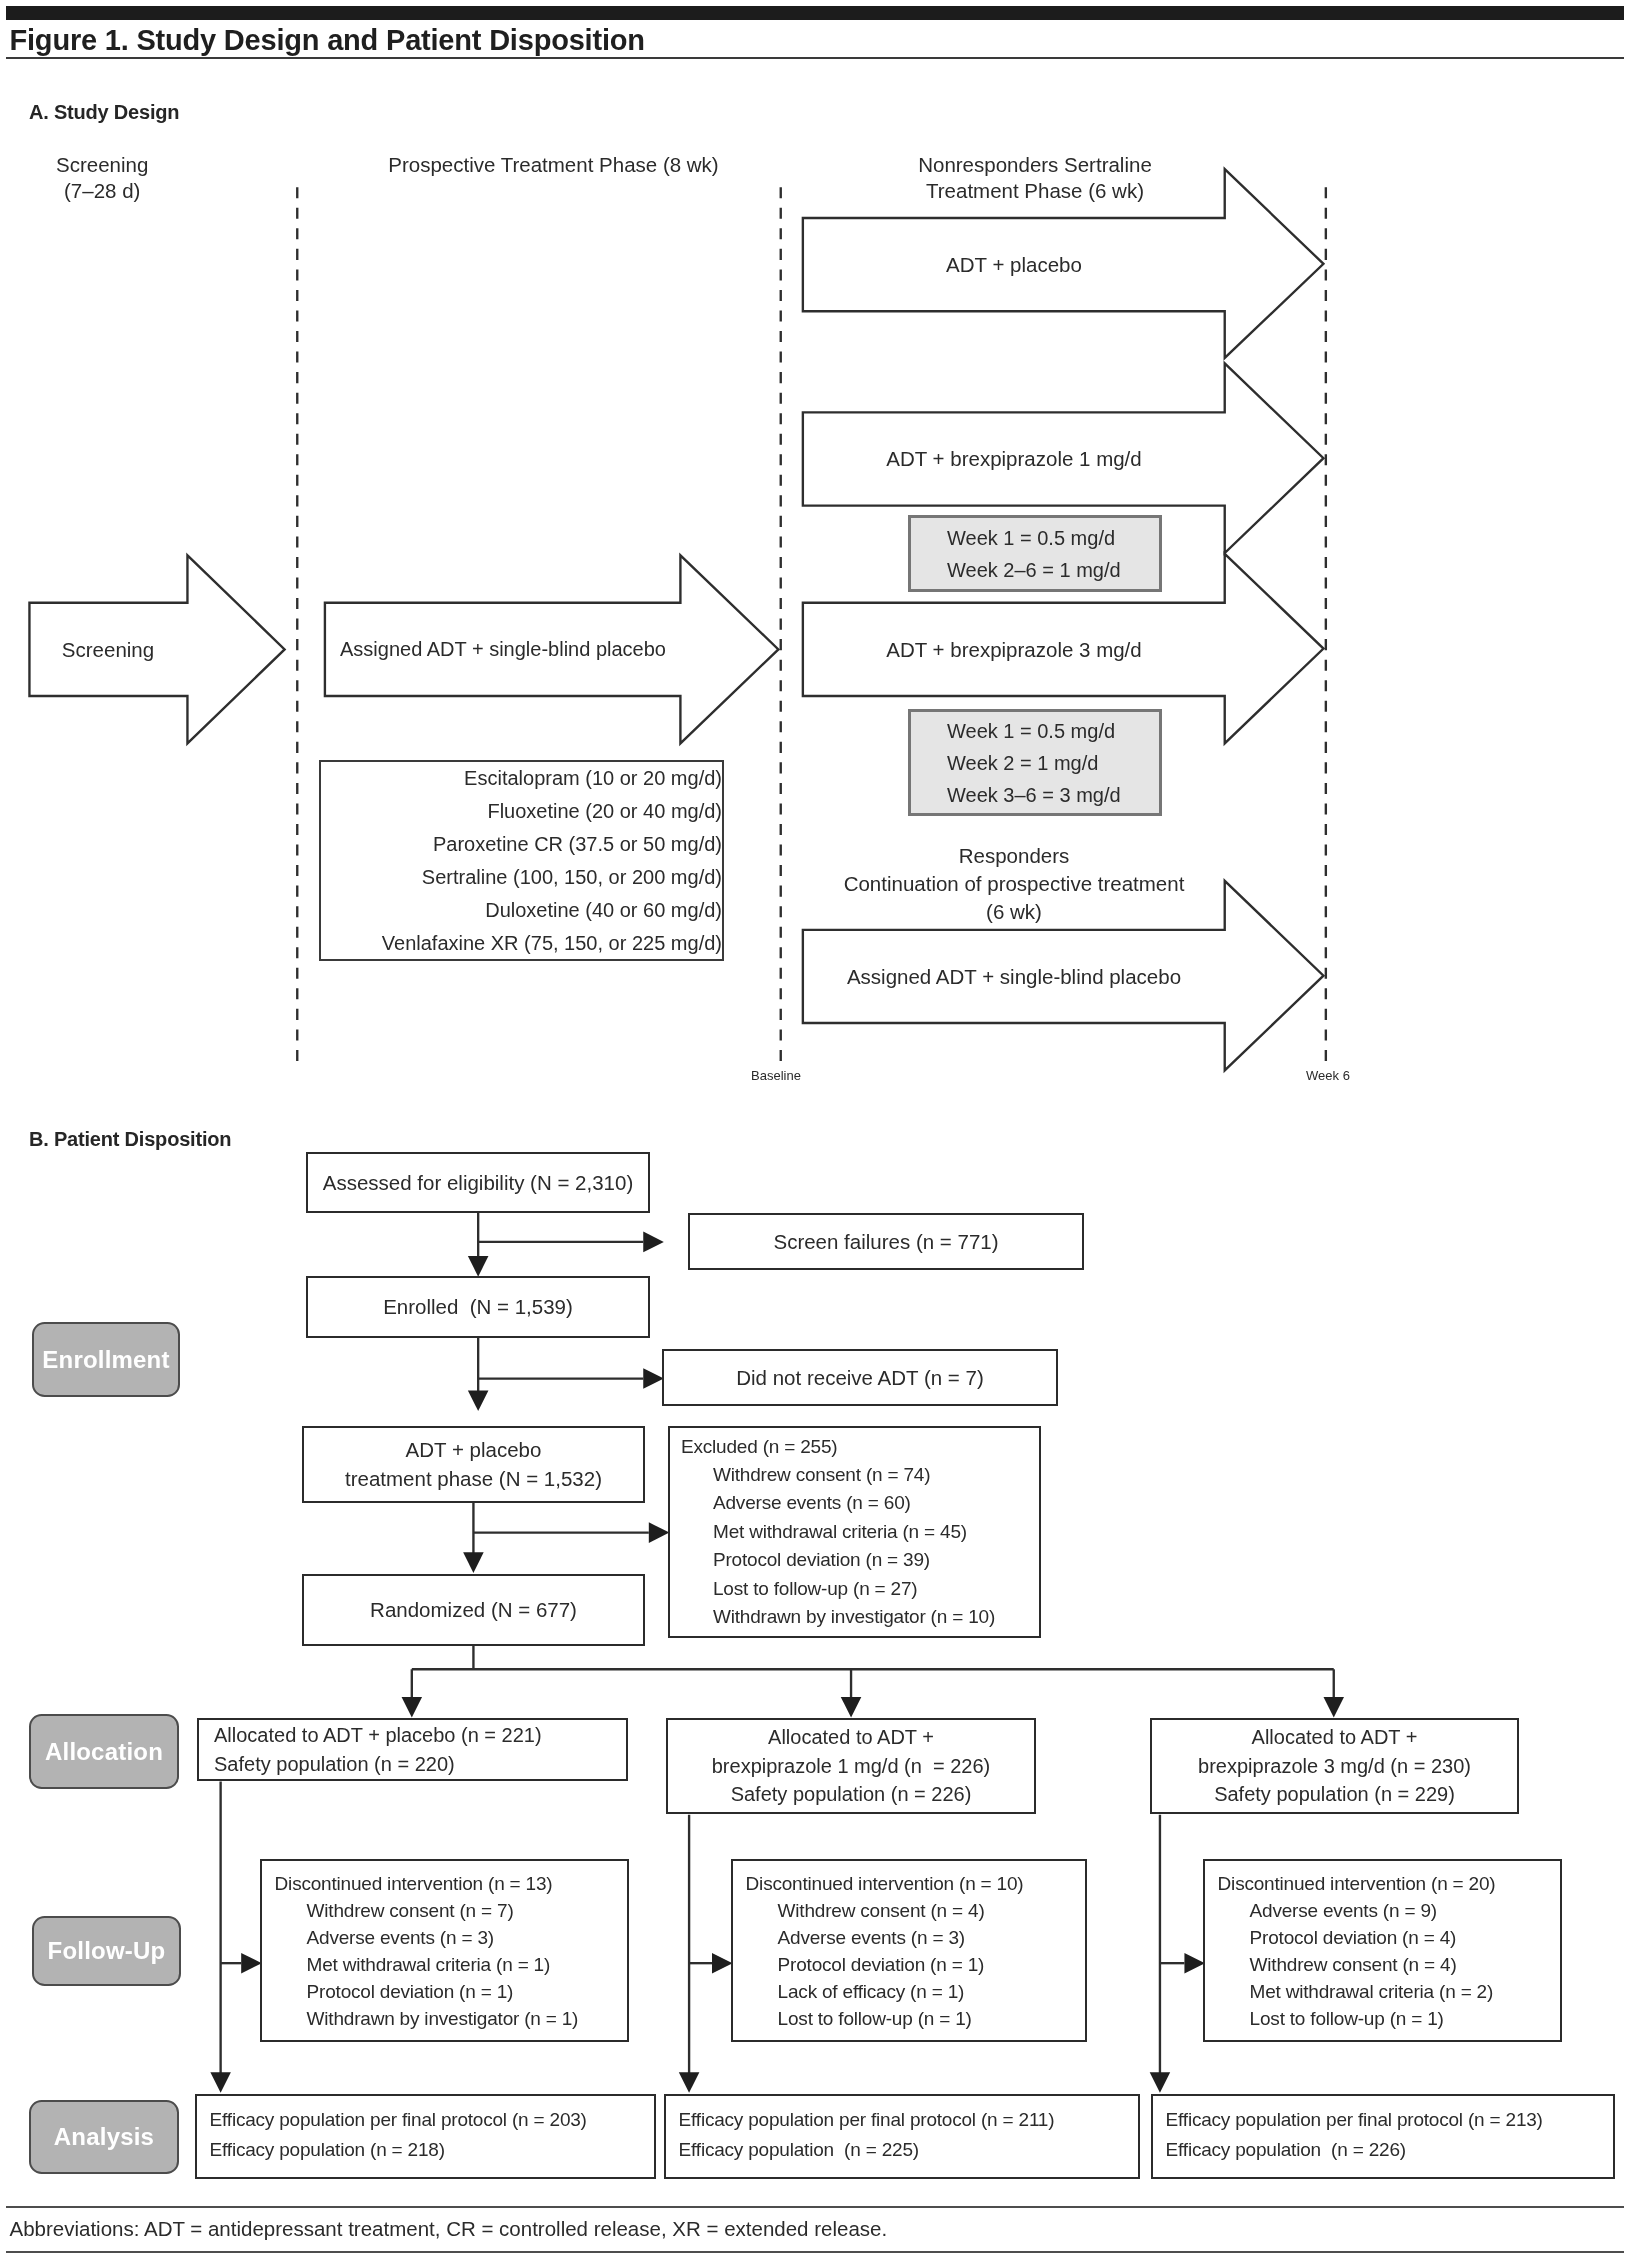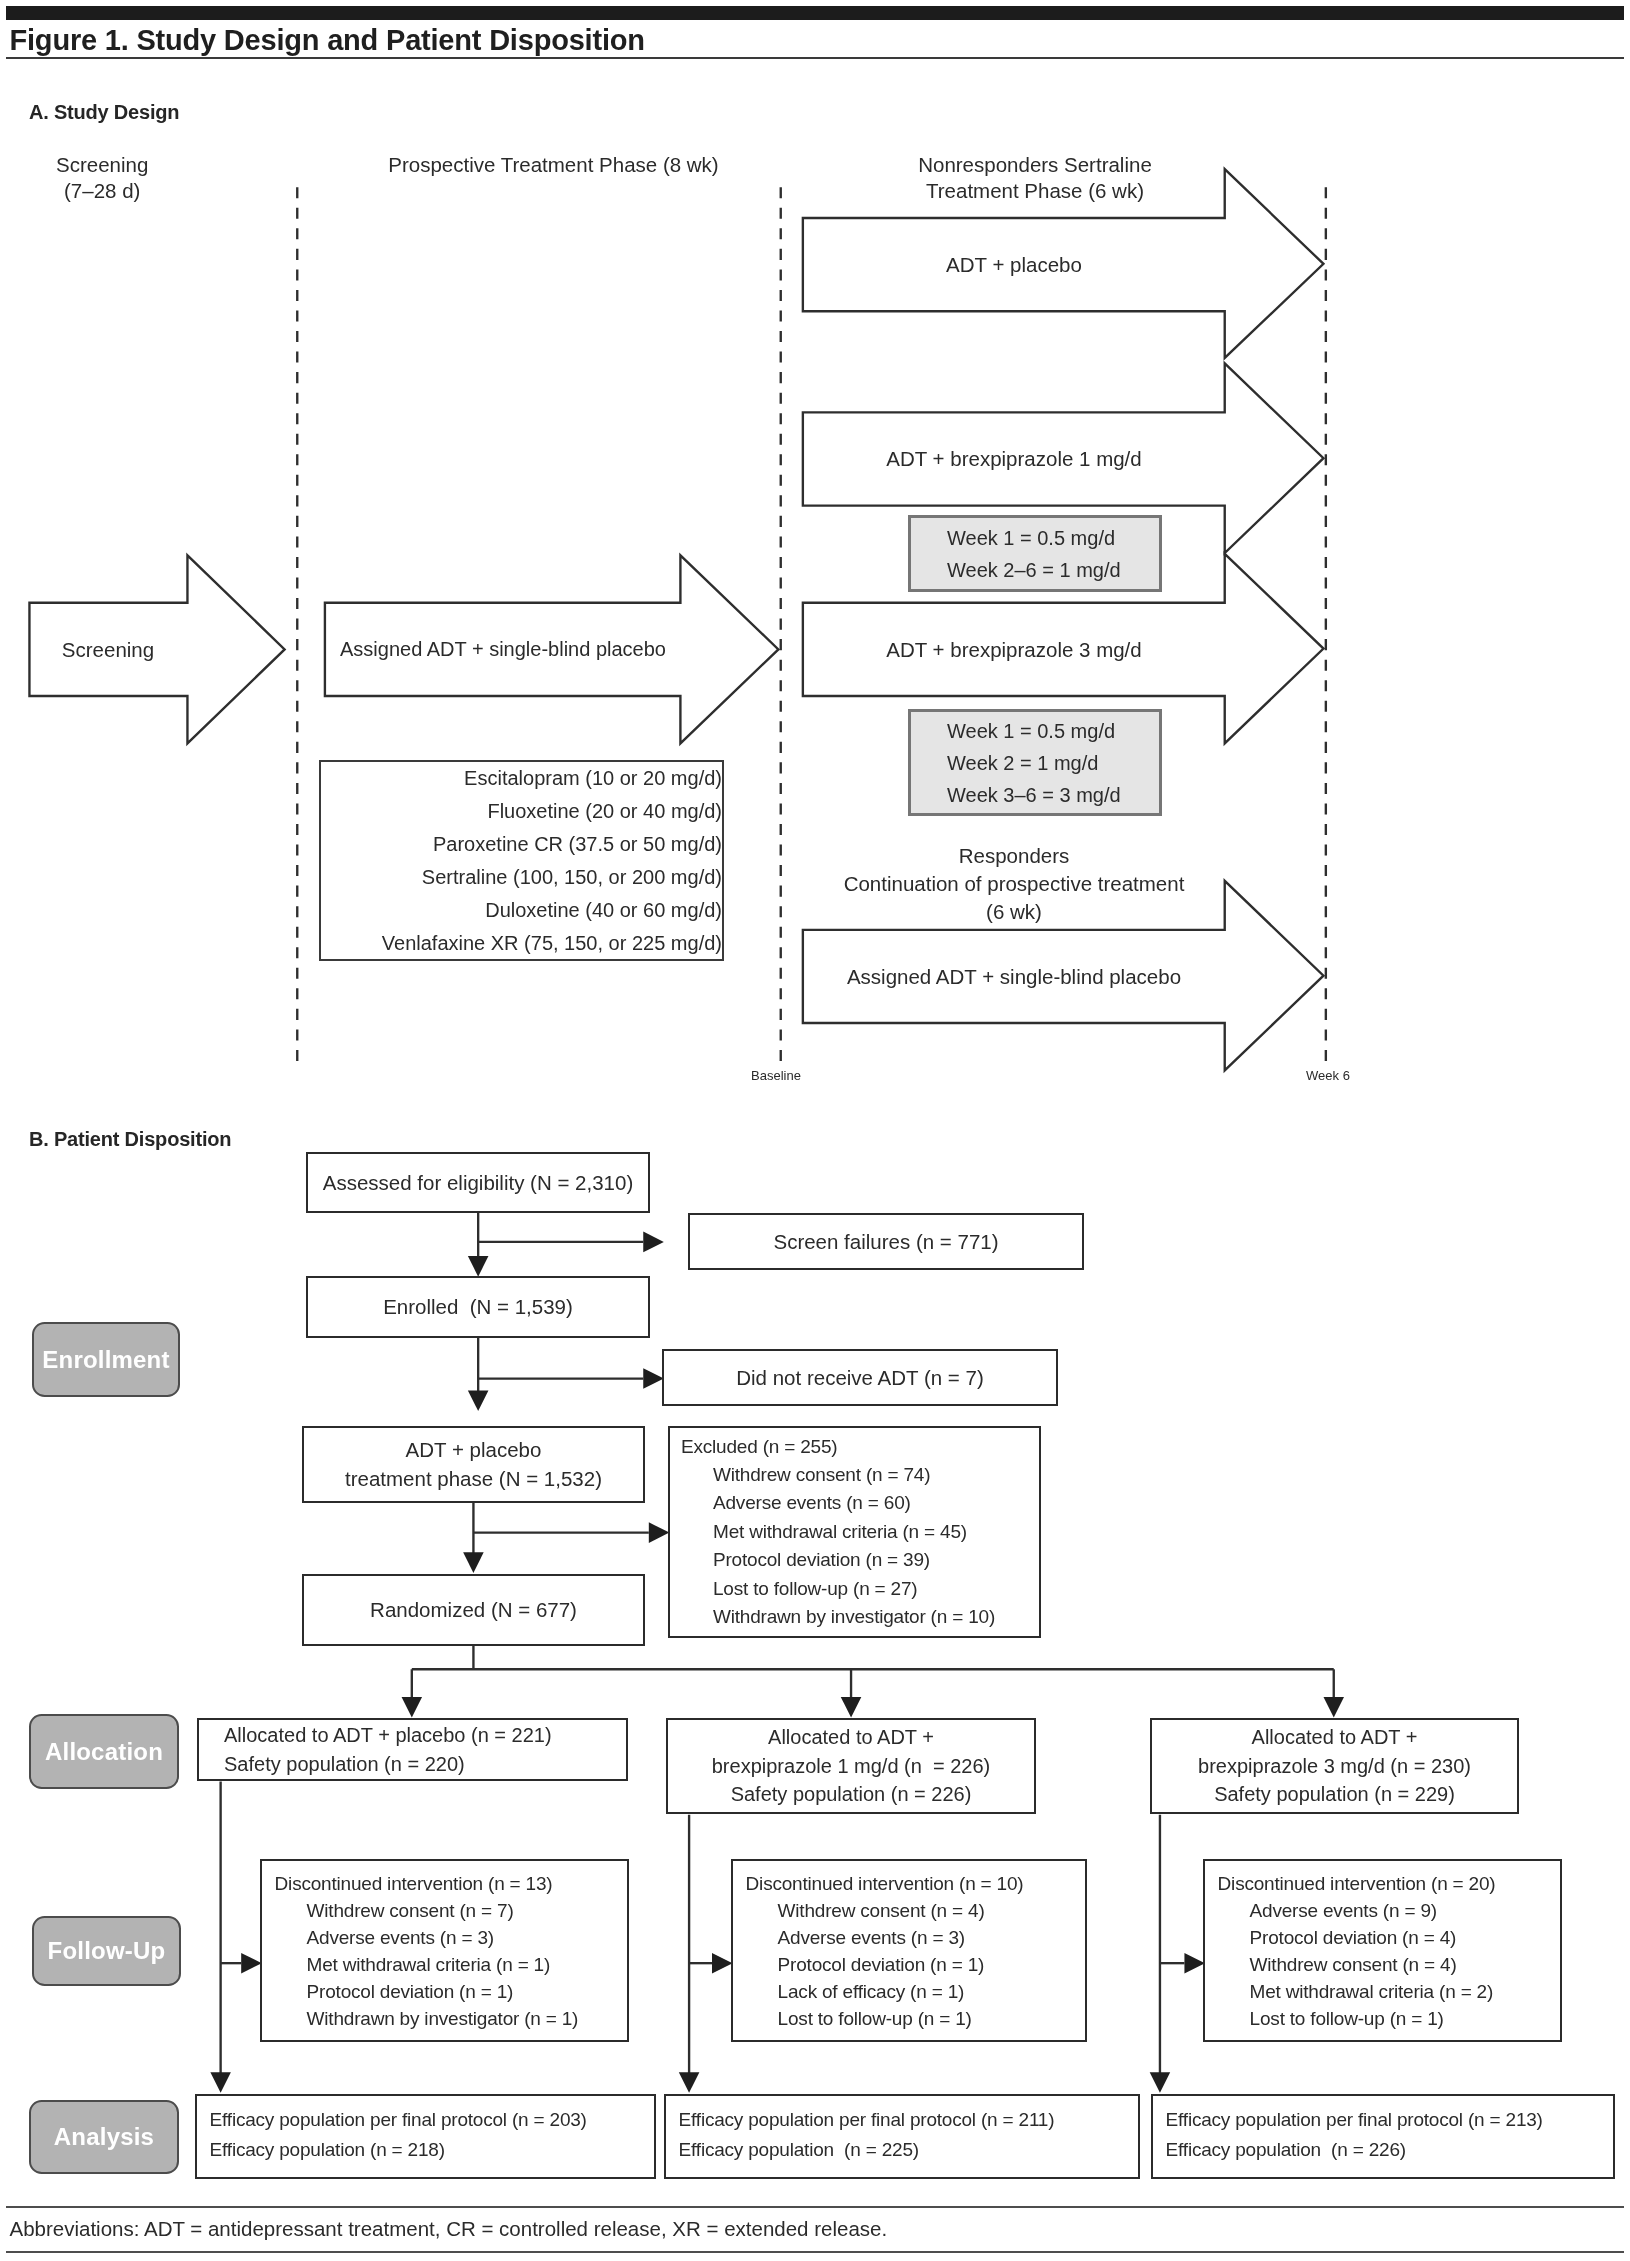--- a/index.html
+++ b/index.html
@@ -159,21 +159,21 @@
     <span class="indent">Met withdrawal criteria (n = 45)</span>
     <span class="indent">Protocol deviation (n = 39)</span>
     <span class="indent">Lost to follow-up (n = 27)</span>
     <span class="indent">Withdrawn by investigator (n = 10)</span>
   </div>
 
   <div class="abs box center fs26" style="left:302px;top:1574px;width:343px;height:72px;">Randomized (N = 677)</div>
 
   <div class="abs tag" style="left:29px;top:1714px;width:150px;height:75px;">Allocation</div>
 
-  <div class="abs box lines fs25" style="left:197px;top:1718px;width:431px;height:63px;line-height:28.4px;padding-left:25px;">
+  <div class="abs box lines fs25" style="left:197px;top:1718px;width:431px;height:63px;line-height:28.4px;padding-left:15px;">
     <span>Allocated to ADT + placebo (n = 221)</span>
     <span>Safety population (n = 220)</span>
   </div>
   <div class="abs box lines fs25" style="left:666px;top:1718px;width:370px;height:96px;line-height:28.4px;text-align:center;">
     <span>Allocated to ADT +</span>
     <span>brexpiprazole 1 mg/d (n  = 226)</span>
     <span>Safety population (n = 226)</span>
   </div>
   <div class="abs box lines fs25" style="left:1150px;top:1718px;width:369px;height:96px;line-height:28.4px;text-align:center;">
     <span>Allocated to ADT +</span>

